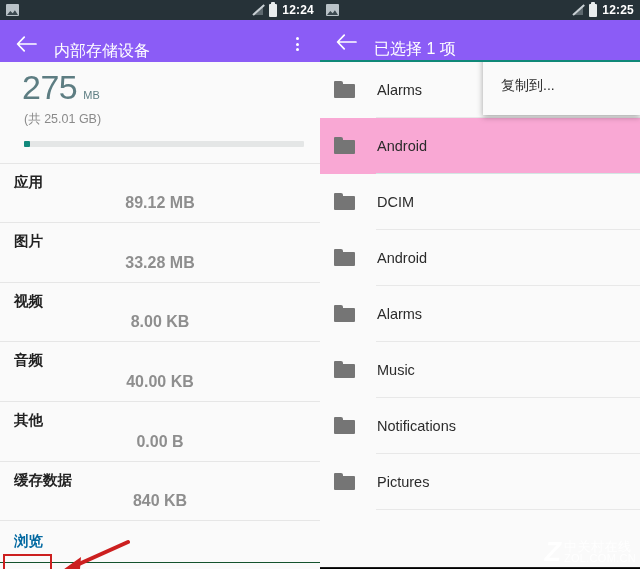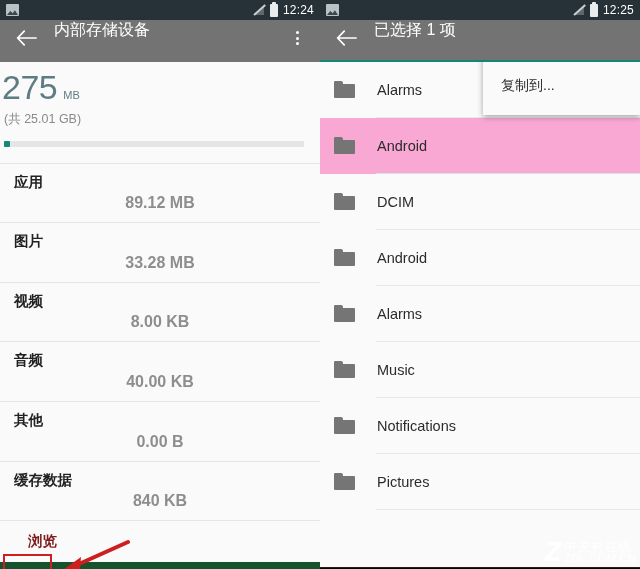--- a/index.html
+++ b/index.html
@@ -48,20 +48,21 @@
   .statusbar .sb-right {
     display: flex;
     align-items: center;
     gap: 5px;
   }
   .sb-time {
     color: #ffffff;
     font-size: 12px;
     letter-spacing: 0.2px;
     line-height: 1;
+    font-weight: bold;
   }
   .icon-screenshot {
     width: 13px;
     height: 12px;
     background: #b9c2c7;
     border-radius: 1px;
     position: relative;
     overflow: hidden;
   }
   .icon-screenshot::after {
@@ -109,23 +110,23 @@
     left: 2px;
     width: 4px;
     height: 2px;
     background: #e8eced;
     border-radius: 1px 1px 0 0;
   }
 
   
   .toolbar {
     height: 42px;
-    background: #737373;
-    display: flex;
-    align-items: flex-start;
+    background: #8b5cf6;
+    display: flex;
+    align-items: flex-end;
     padding: 0 8px;
     box-sizing: border-box;
     position: relative;
   }
   .toolbar.accented { border-bottom: 2px solid #0f8878; }
   .tb-back {
     width: 36px;
     height: 36px;
     display: flex;
     align-items: center;
@@ -160,21 +161,21 @@
   }
 
   
   .content-left {
     background: #fafafa;
     height: 507px;
     overflow: hidden;
     position: relative;
   }
   .summary {
-    padding: 8px 14px 0 2px;
+    padding: 8px 14px 0 22px;
   }
   .summary-total {
     display: flex;
     align-items: baseline;
     gap: 6px;
   }
   .summary-num {
     font-size: 34px;
     color: #5d7d82;
     line-height: 1.05;
@@ -217,24 +218,24 @@
     line-height: 1.35;
   }
   .row-sub {
     font-size: 16px;
     color: #8e8e8e;
     margin-top: 2px;
     text-align: center;
   }
   .row-browse {
     border-top: 1px solid #e6e6e6;
-    border-bottom: 7px solid #14532d;
-    padding: 11px 28px;
+    border-bottom: 1px solid #14532d;
+    padding: 11px 14px;
     font-size: 14.5px;
-    color: #7f1d1d;
+    color: #0369a1;
     background: #fafafa;
   }
 
   
   .content-right {
     background: #fafafa;
     height: 505px;
     overflow: hidden;
     position: relative;
   }

